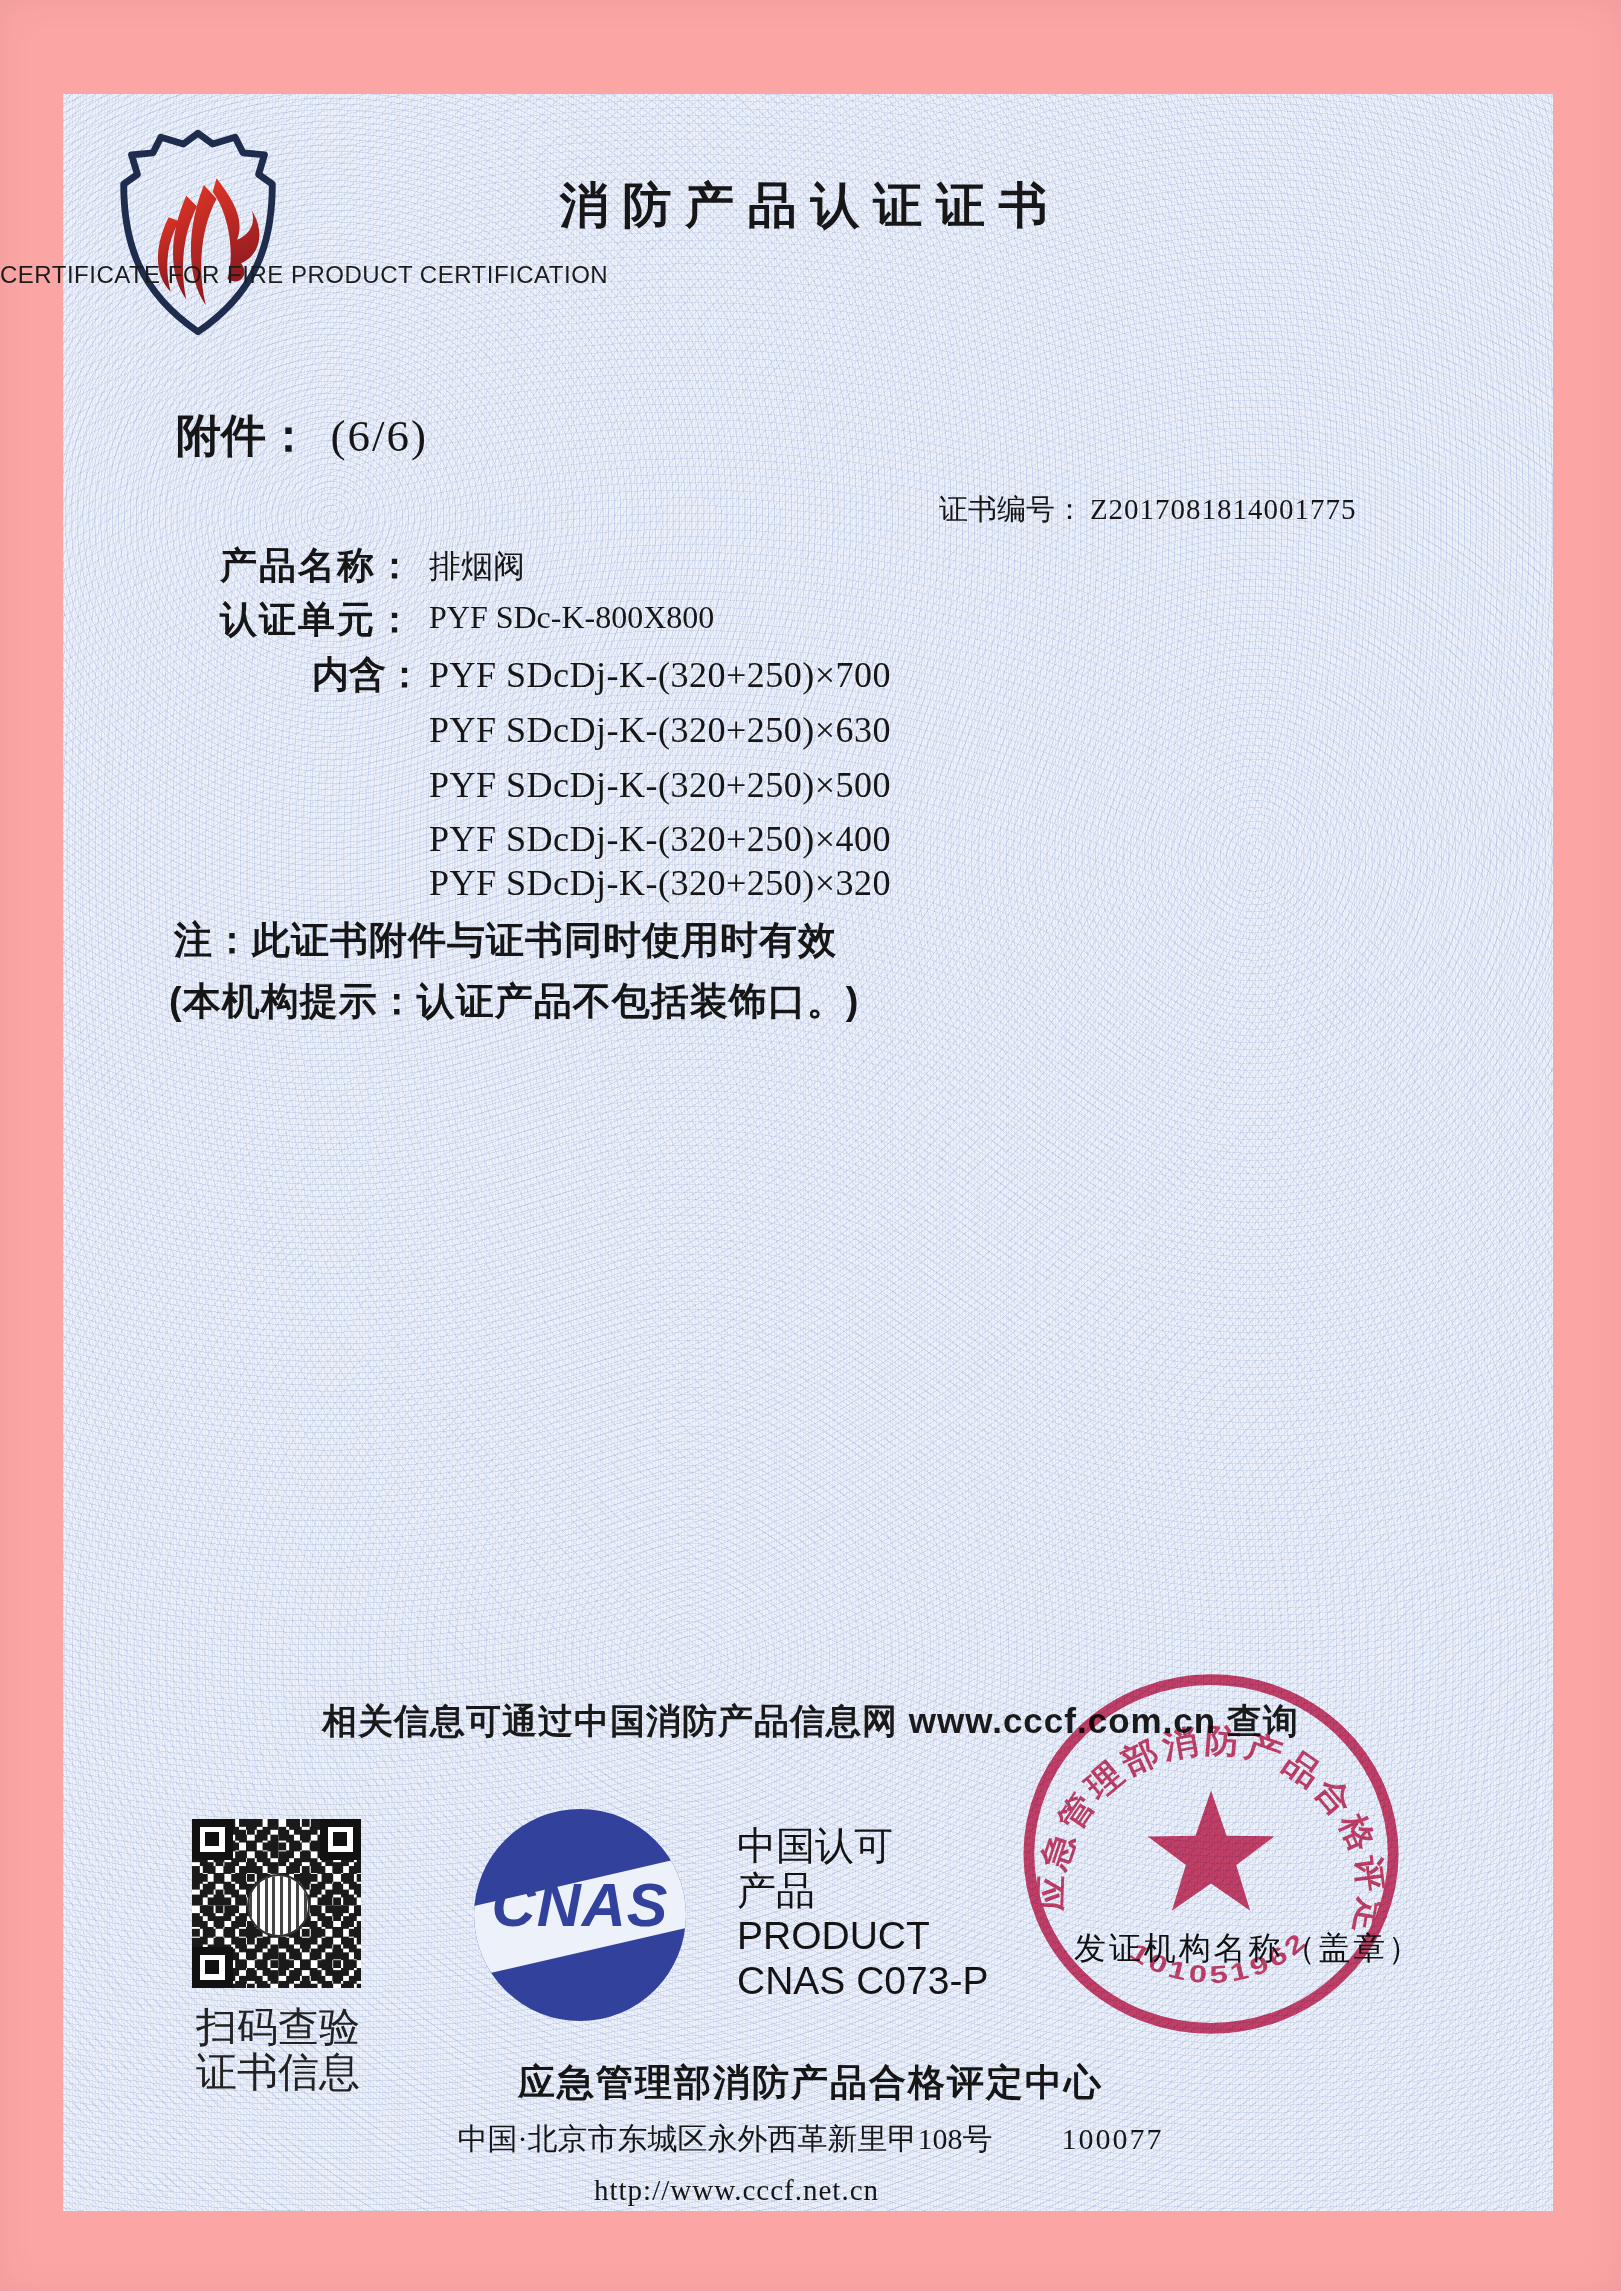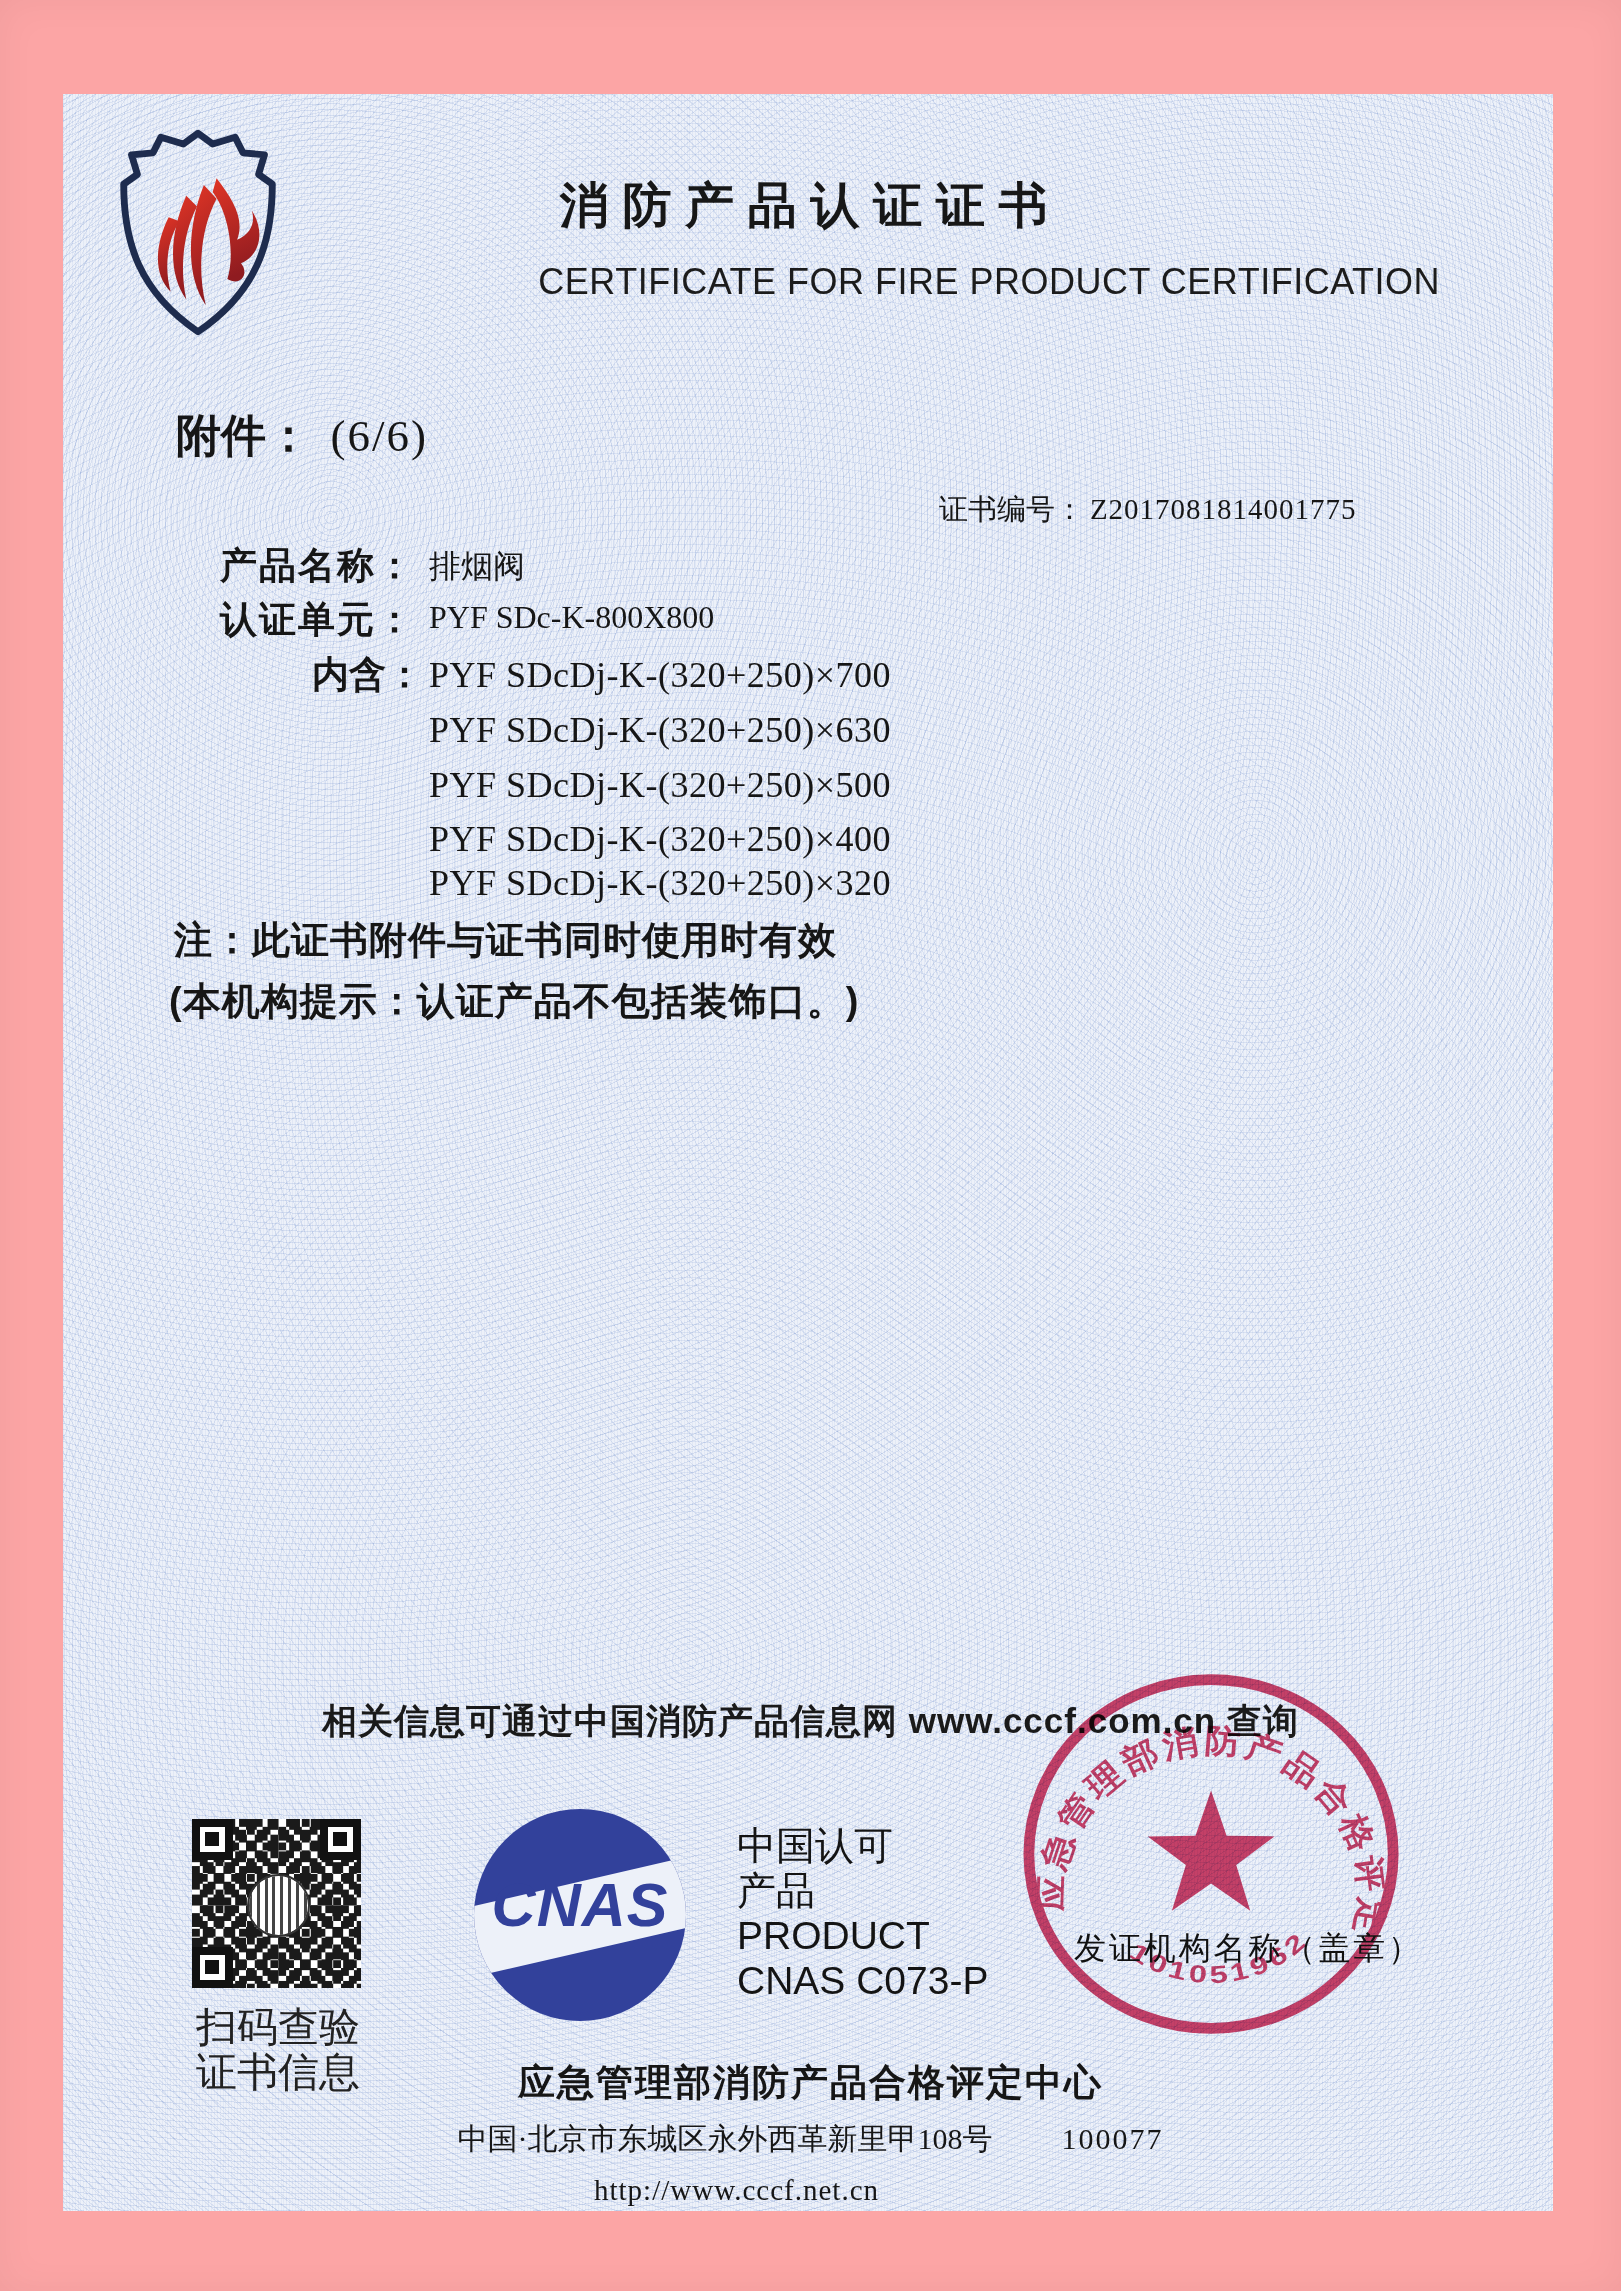--- a/index.html
+++ b/index.html
@@ -23,22 +23,22 @@
       repeating-radial-gradient(circle at 42% 74%, rgba(90,125,195,.13) 0 1px, rgba(0,0,0,0) 1px 7.8px),
       repeating-linear-gradient(90deg, rgba(120,150,210,.10) 0 1px, rgba(0,0,0,0) 1px 2.9px);
   }
   .abs{position:absolute;}
   .cjk-bold{font-weight:700;}
 
   .logo{left:110px;top:123px;width:176px;height:221px;}
 
   .title{left:0;top:173px;width:1621px;text-align:center;
     font-size:49px;font-weight:700;letter-spacing:13.7px;color:#171717;}
-  .subtitle{left:0;top:261px;width:1440px;text-align:right;
-    font-size:36px;font-weight:400;letter-spacing:0.5px;color:#1c1c1c;}
+  .subtitle{left:0;top:261px;width:1440px;text-align:left;
+    font-size:24px;font-weight:400;letter-spacing:0.5px;color:#1c1c1c;}
 
   .attach{left:176px;top:406px;font-size:45px;}
   .attach .num{font-family:"Liberation Serif","DejaVu Serif",serif;font-weight:400;margin-left:19.6px;letter-spacing:2px;}
 
   .certno{left:939px;top:490px;font-size:29px;}
   .certno .lbl{font-family:"Liberation Serif","DejaVu Serif",serif;}
   .certno .val{font-family:"Liberation Serif","DejaVu Serif",serif;letter-spacing:1px;margin-left:5.9px;margin-top:36px;}
 
   .frow{left:0;top:0;width:1621px;}
   .flabel{position:absolute;left:220px;font-size:37px;font-weight:700;letter-spacing:2px;}

